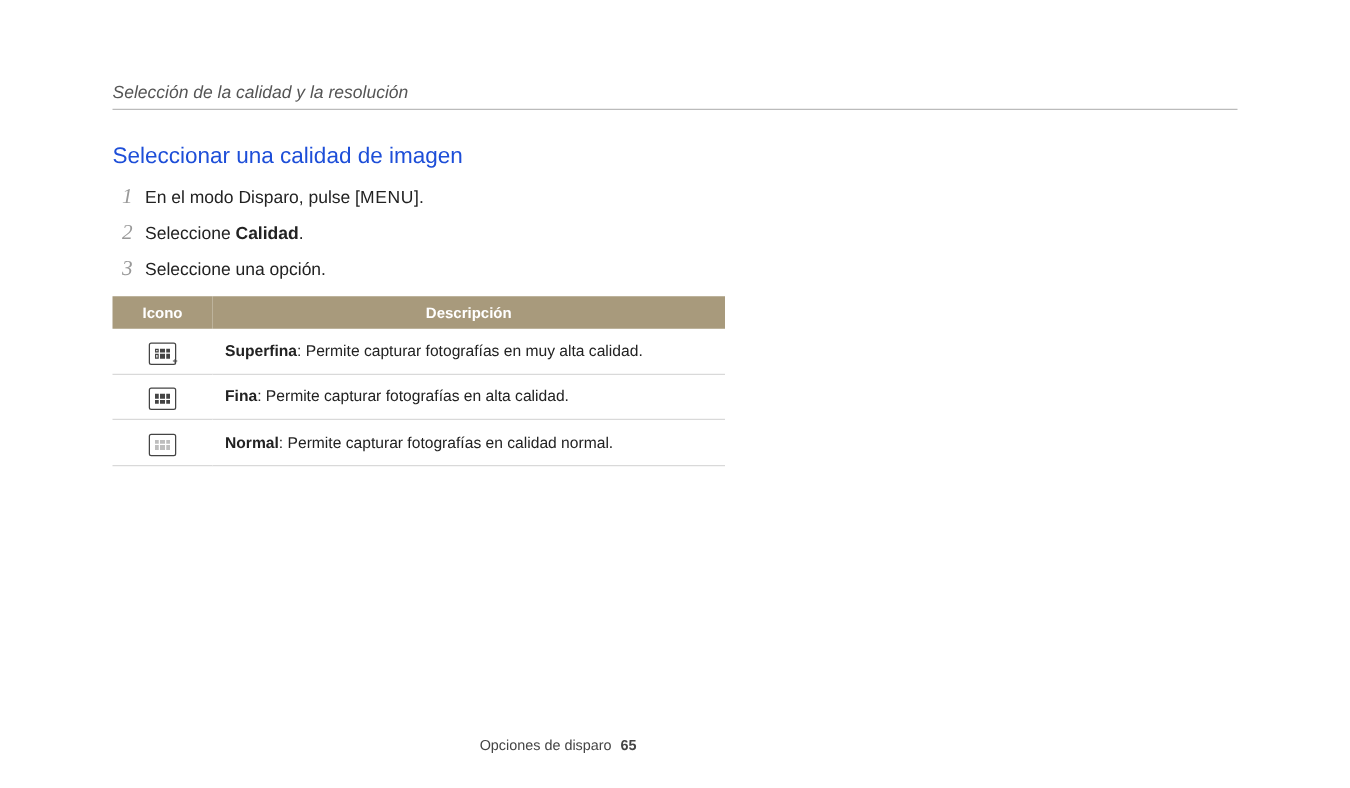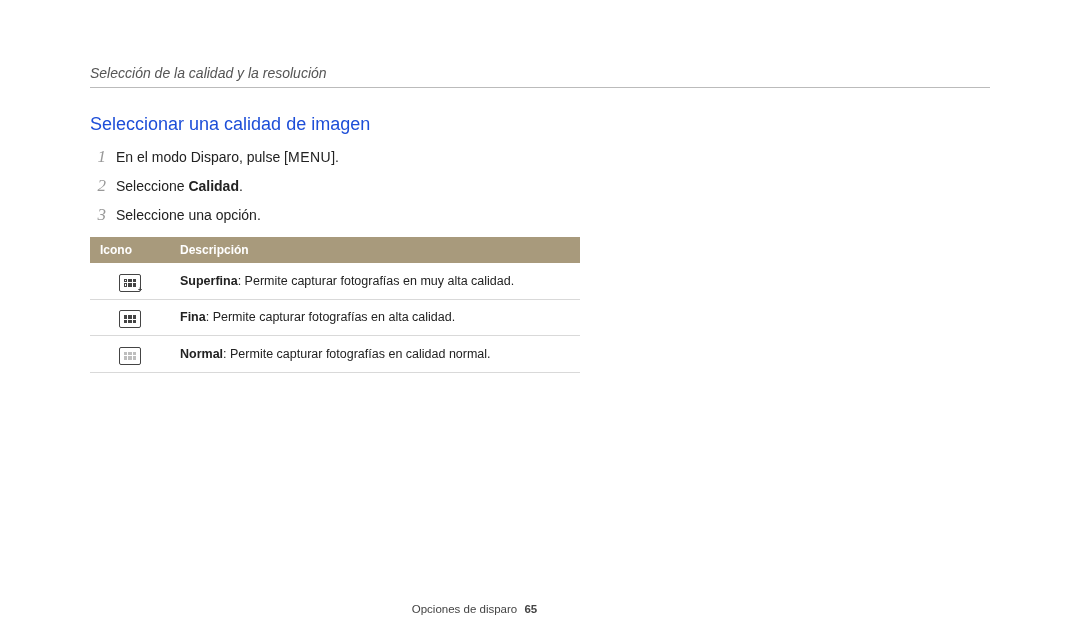--- a/index.html
+++ b/index.html
@@ -70,21 +70,21 @@
   table.opts {
     border-collapse: collapse;
     width: 490px;
     margin-top: 8px;
   }
   table.opts th {
     background: #a89a7c;
     color: #fff;
     font-weight: 600;
     font-size: 12px;
-    text-align: left;
+    text-align: center;
     padding: 5px 10px;
     border: none;
   }
   table.opts th:first-child { width: 60px; }
   table.opts td {
     padding: 7px 10px;
     font-size: 12.5px;
     vertical-align: middle;
     border-bottom: 1px solid #d9d9d9;
     color: #222;
@@ -119,27 +119,26 @@
     position:absolute;
     right:-2px;
     bottom:-2px;
     font-size:7px;
     font-weight:700;
     color:#444;
     line-height:1;
   }
   .footer {
     position: absolute;
-    bottom: 12px;
+    bottom: 24px;
     left: 0;
     width: 893px;
     text-align: center;
     font-size: 11.5px;
     color: #444;
-    margin-left: 28px;
   }
   .footer .pg { font-weight: 700; margin-left: 4px; }
   .bracket { font-weight: 400; }
 </style>
 </head>
 <body>
 
 <div class="page">
 
   <div class="header-title">Selección de la calidad y la resolución</div>

